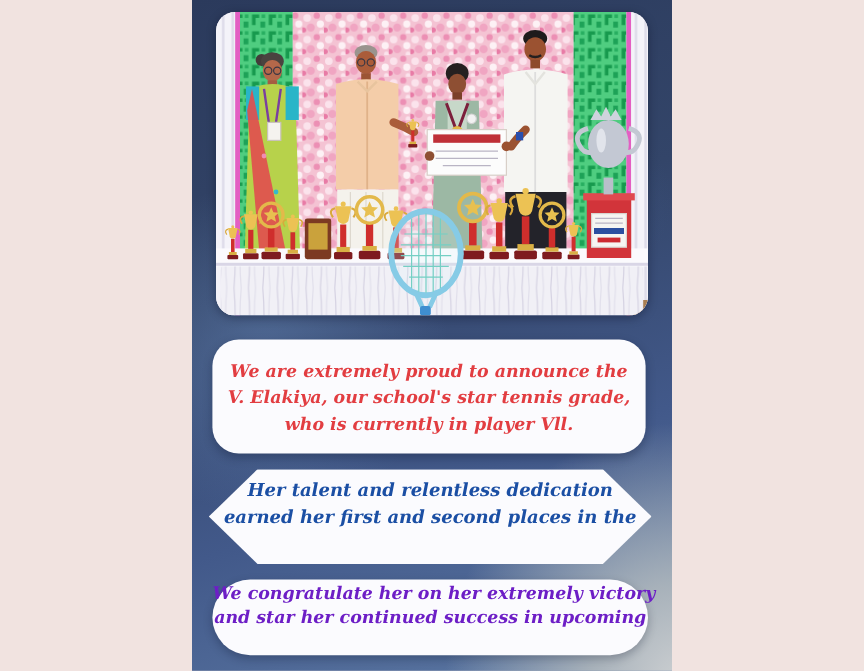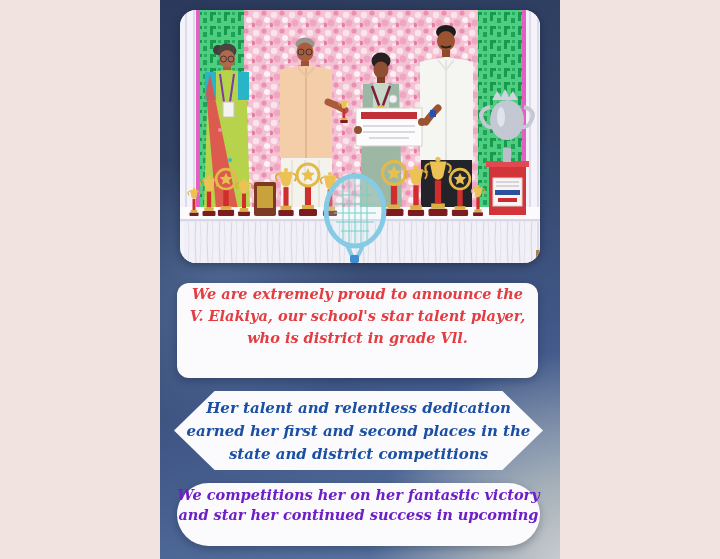--- a/index.html
+++ b/index.html
@@ -23,23 +23,23 @@
   }
   .photo svg{display:block;}
   .msg{
     position:absolute;text-align:center;
     font-style:italic;font-weight:bold;
     background:var(--box_bg,#fbfbfe);
     box-shadow:0 3px 8px rgba(8,16,36,.28);
   }
   .msg .line{white-space:nowrap;}
   .box-proud{
-    left:17px;top:283px;width:361px;height:95px;border-radius:12px;
+    left:17px;top:283px;width:361px;height:95px;border-radius:22px;
     color:var(--text_red,#e23d41);font-size:14.5px;line-height:22px;
-    padding-top:0;box-sizing:border-box;
+    padding-top:16px;box-sizing:border-box;
   }
   .box-dedication{
     left:14px;top:391px;width:369px;height:79px;
     clip-path:polygon(0% 50%, 11% 0%, 89% 0%, 100% 50%, 89% 100%, 11% 100%);
     color:var(--text_blue,#1b4fa4);font-size:15px;line-height:23px;
     padding-top:6px;box-sizing:border-box;box-shadow:none;
   }
   .box-congrats{
     left:17px;top:483px;width:363px;height:63px;border-radius:32px;
     color:var(--text_purple,#6d1ec6);font-size:14.5px;line-height:20px;
@@ -216,28 +216,27 @@
           <path d="M163 172 V230 M169 169 V233 M175 168 V234 M181 169 V233 M187 172 V230"></path>
         </g>
         <path d="M166 233 L172 246 M184 233 L178 246" stroke="#86cbe6" stroke-width="4" fill="none"></path>
         <rect x="170" y="245" width="9" height="8" rx="2" fill="#3f8ed0"></rect>
       </g>
     </svg>
   </div>
 
   <div class="msg box-proud">
     <div class="line">We are extremely proud to announce the</div>
-    <div class="line">V. Elakiya, our school's star talent player,</div>
-    <div class="line">who is district in grade Vll.</div>
+    <div class="line">V. Elakiya, our school's star tennis grade,</div>
+    <div class="line">who is currently in player Vll.</div>
   </div>
 
   <div class="msg box-dedication">
     <div class="line">Her talent and relentless dedication</div>
     <div class="line">earned her first and second places in the</div>
-    <div class="line">state and district competitions</div>
   </div>
 
   <div class="msg box-congrats">
-    <div class="line">We competitions her on her fantastic victory</div>
+    <div class="line">We congratulate her on her extremely victory</div>
     <div class="line">and star her continued success in upcoming</div>
   </div>
 
 </div>
 
 </body></html>

